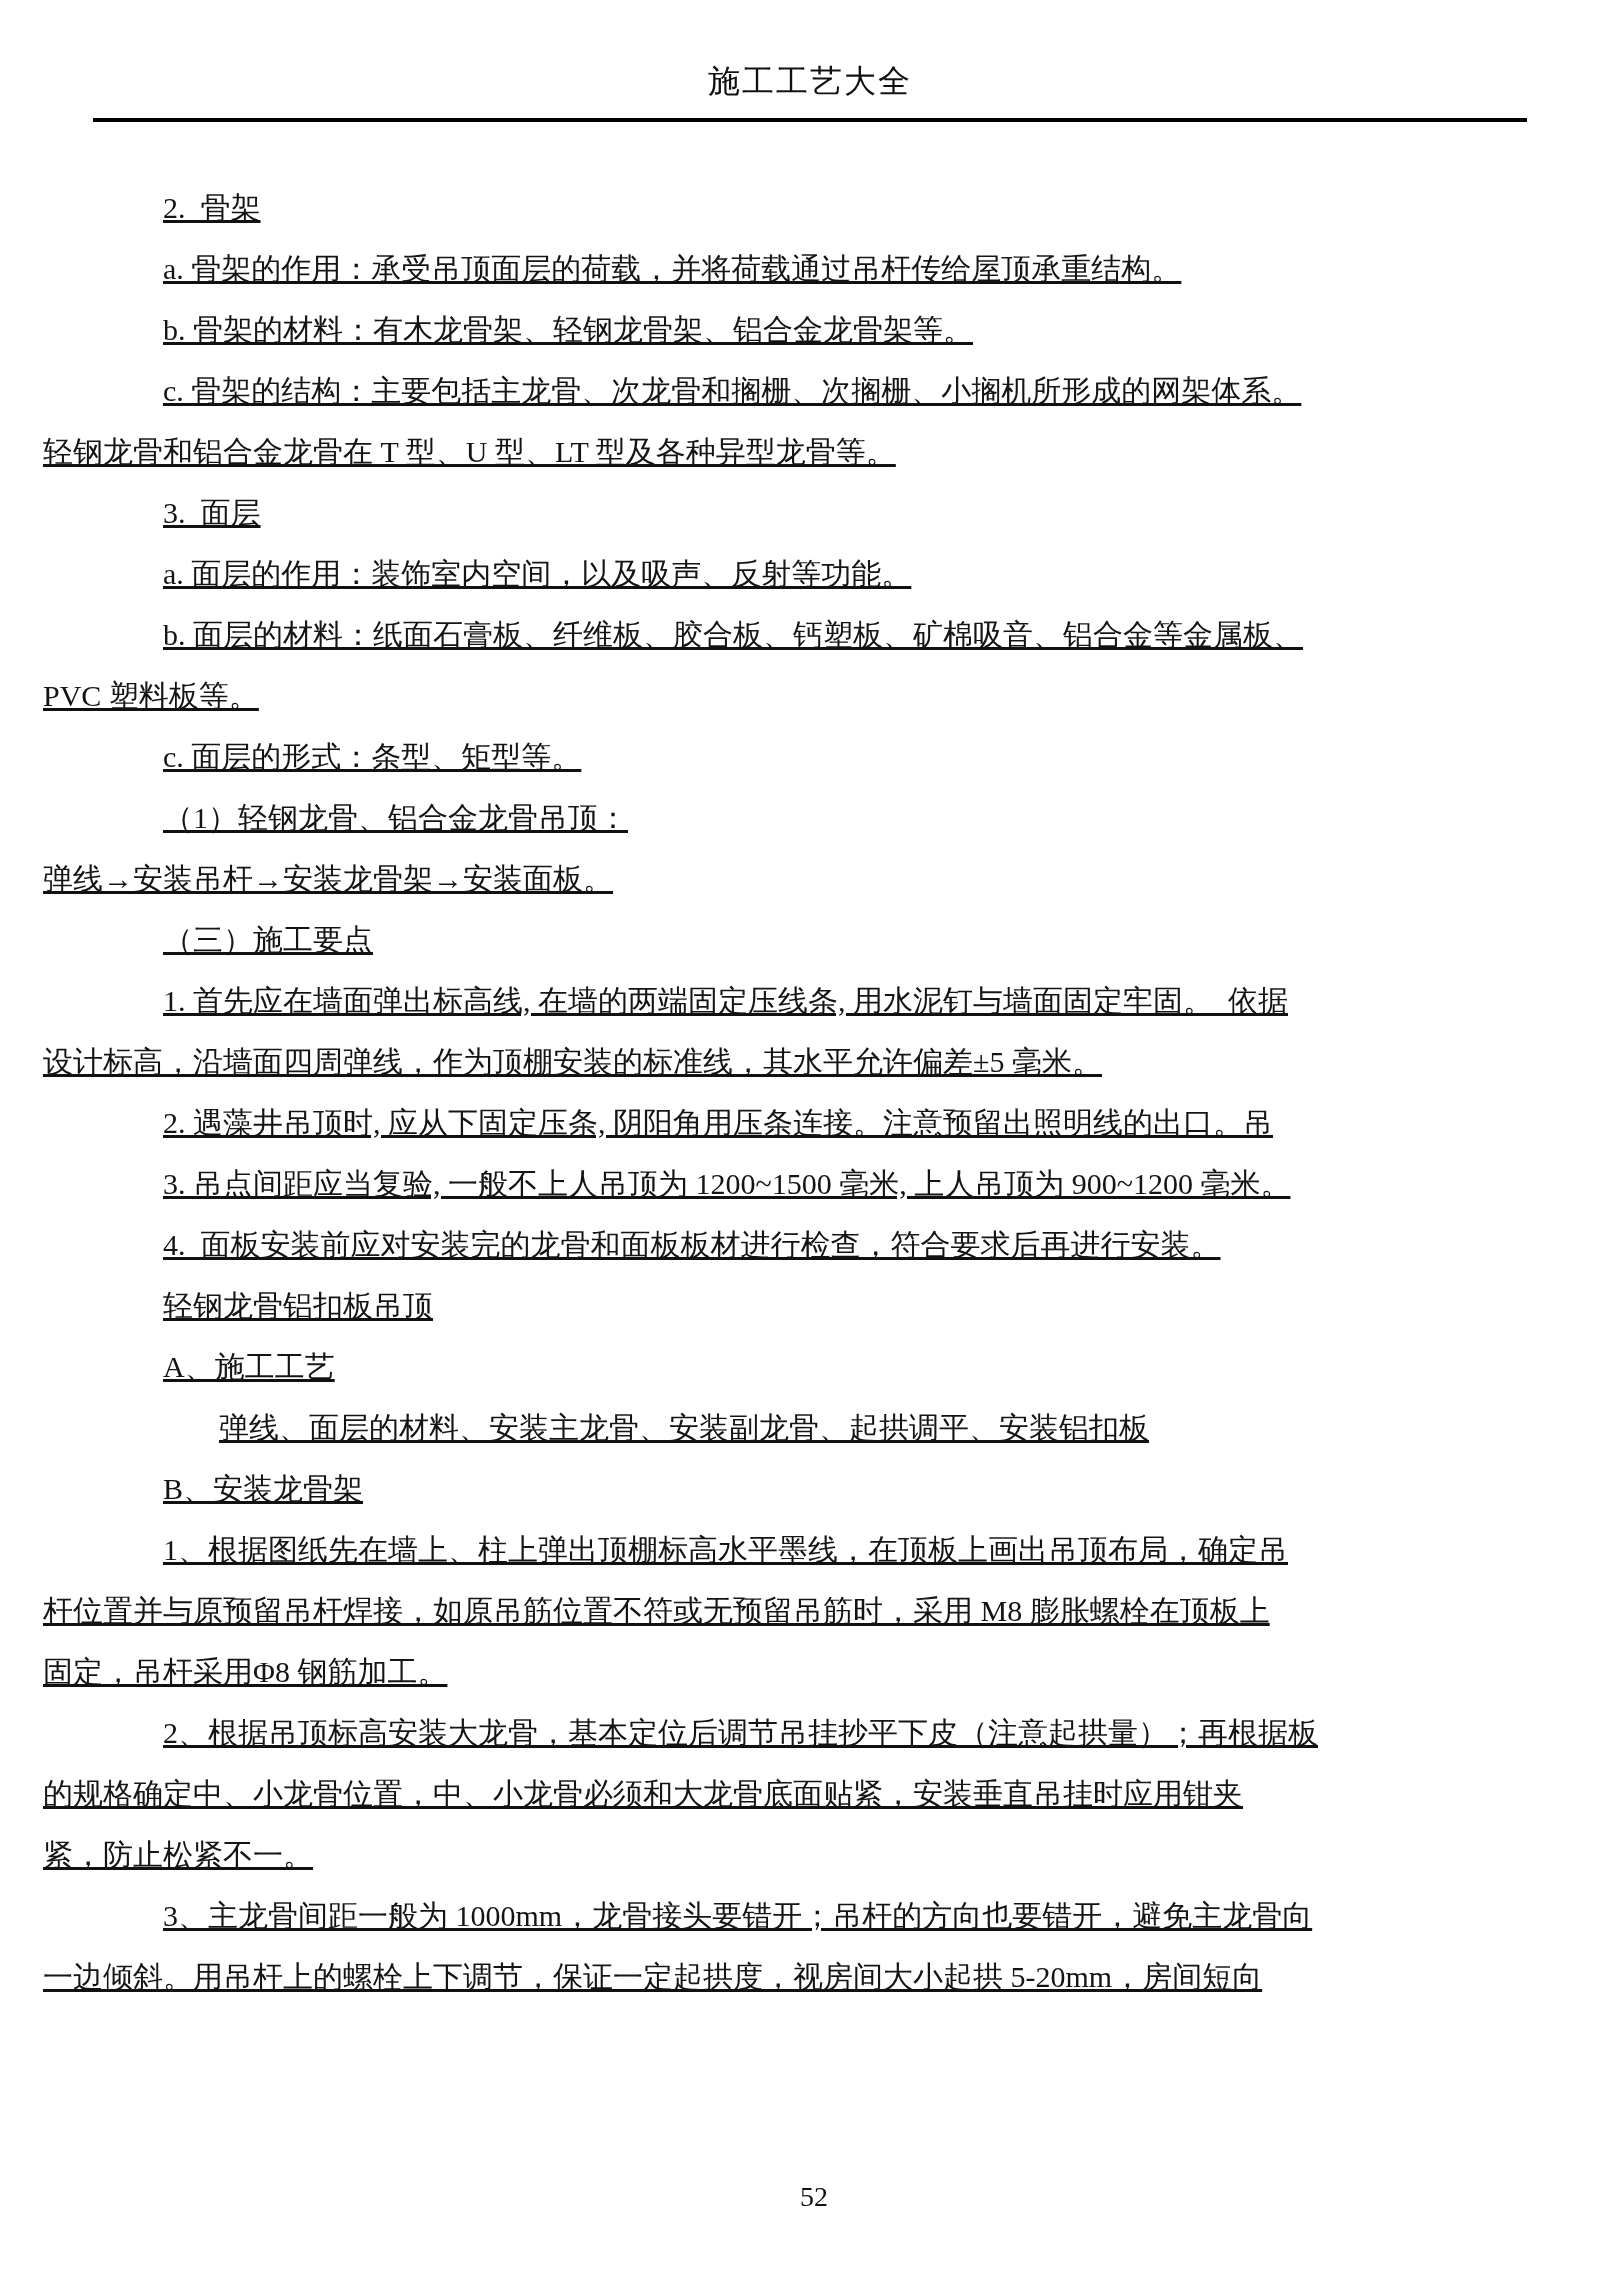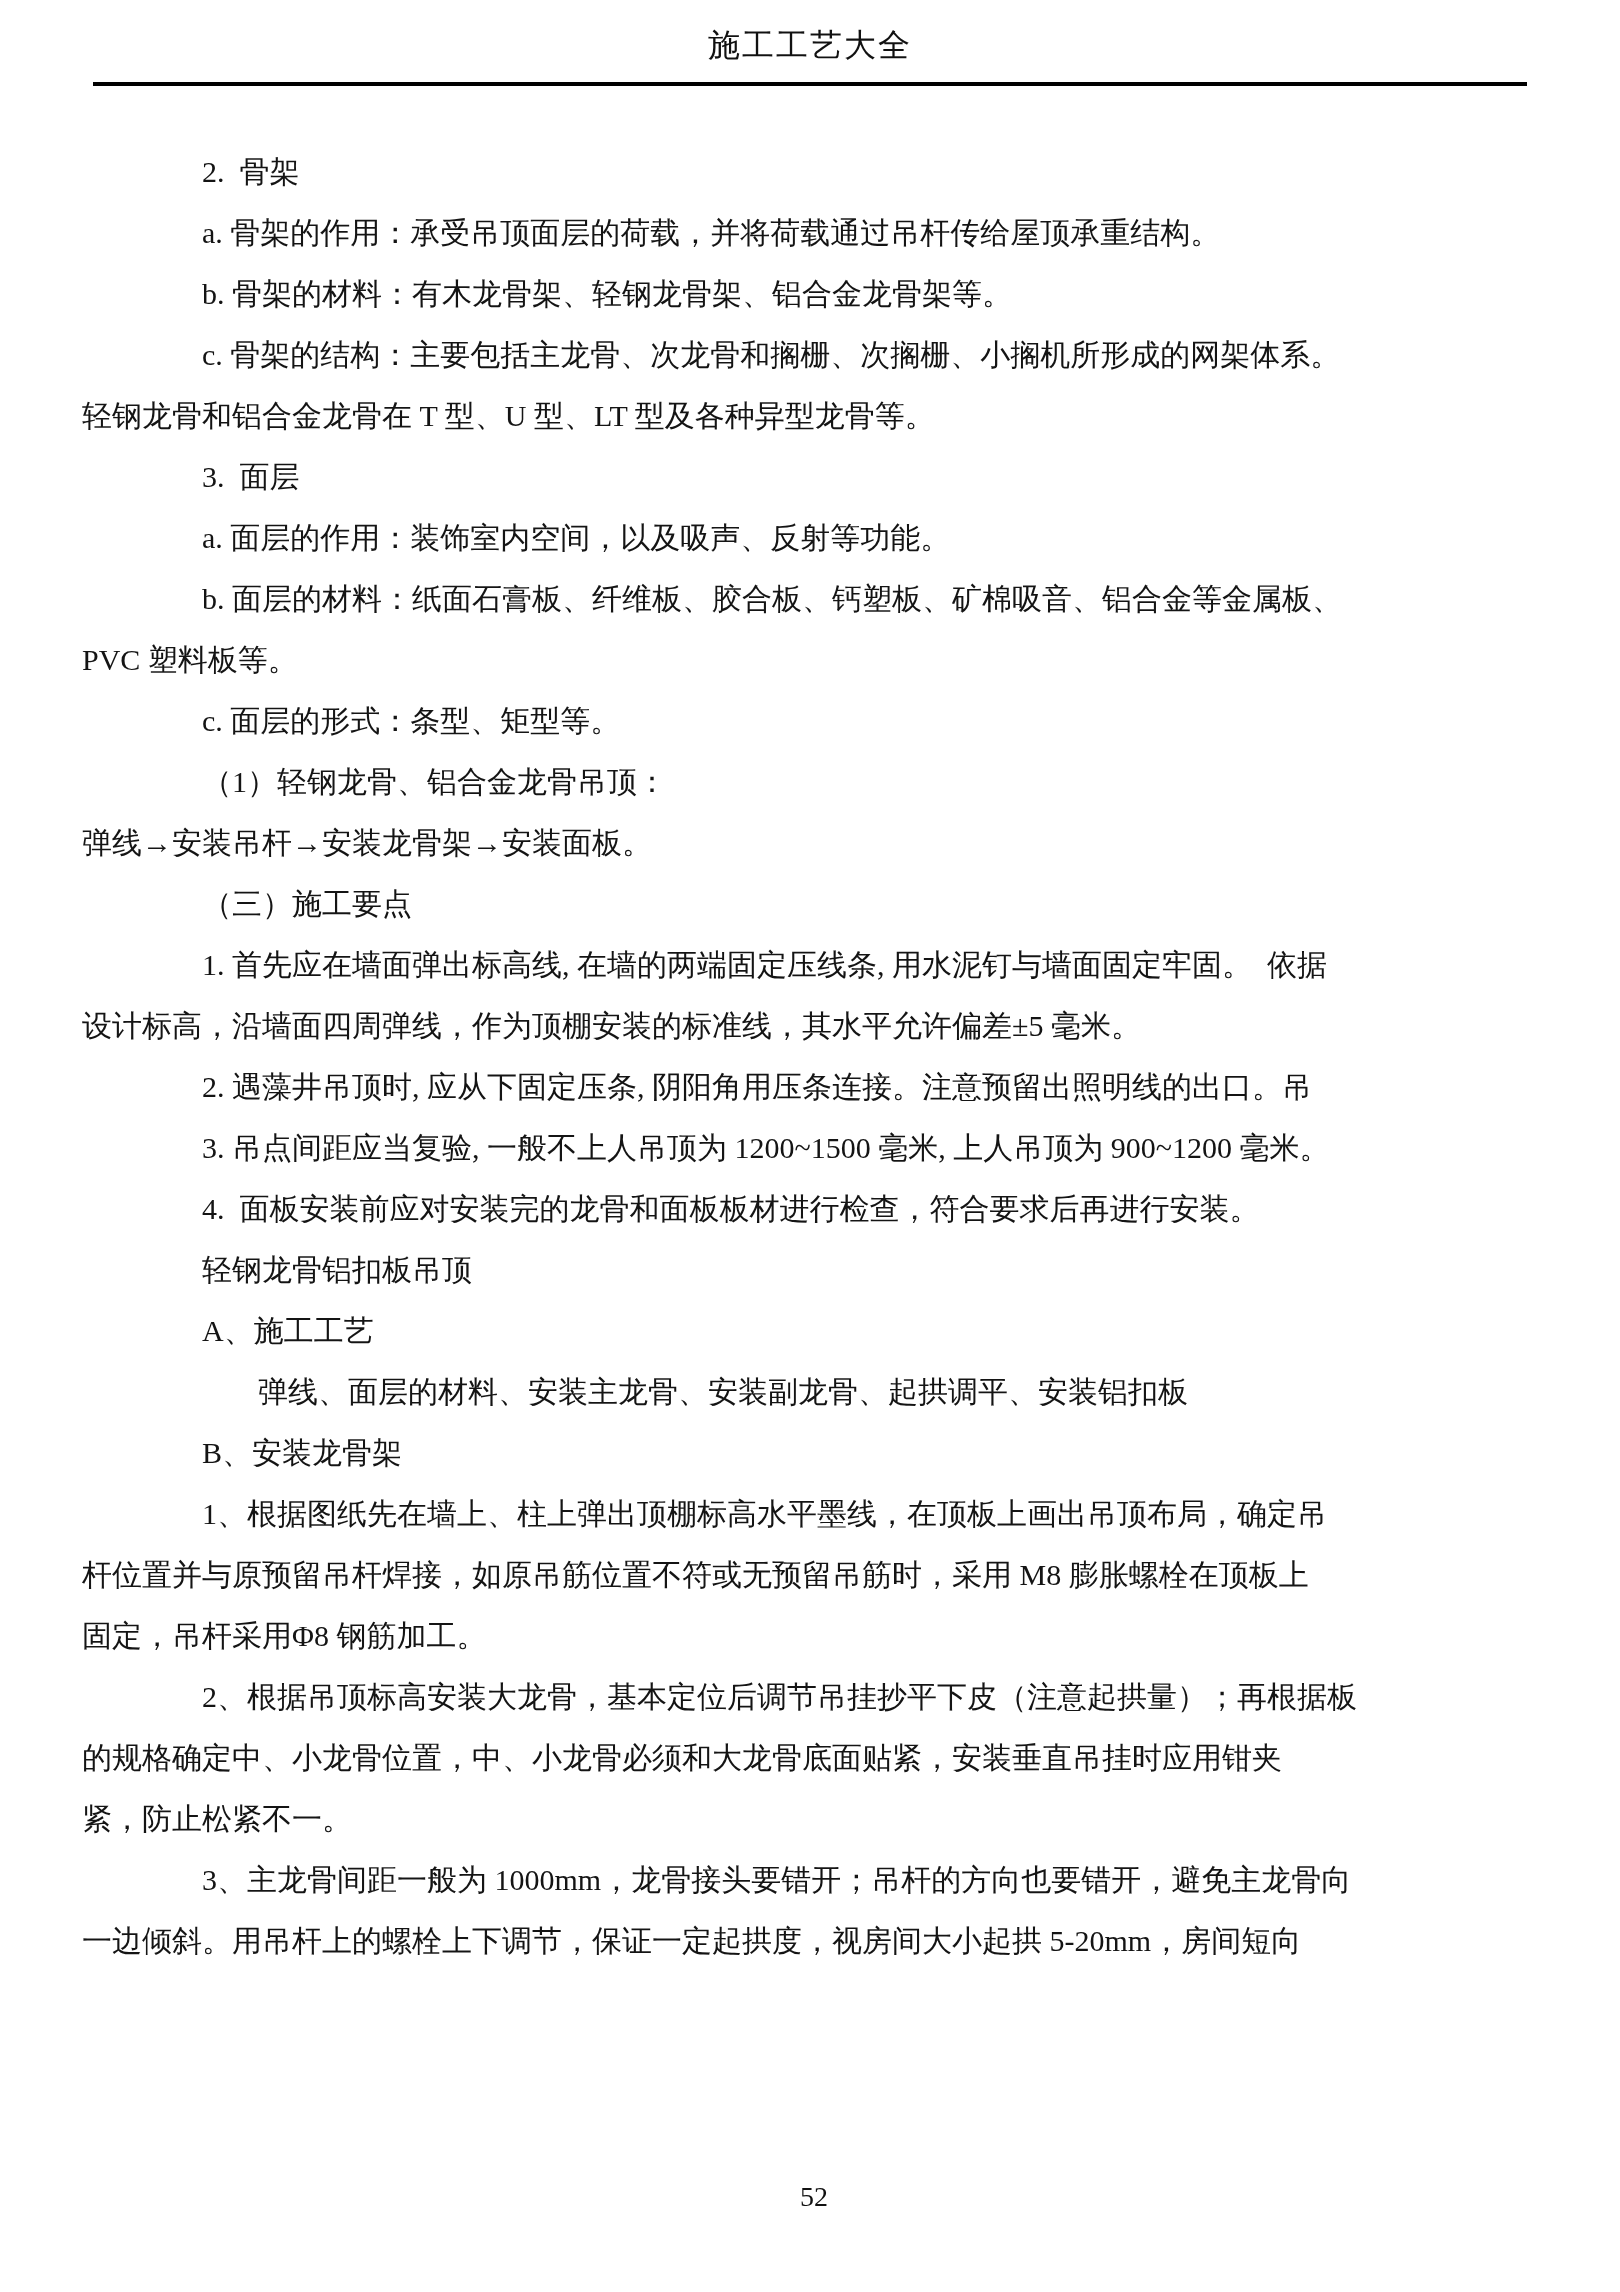--- a/index.html
+++ b/index.html
@@ -11,34 +11,36 @@
     position: relative;
     width: 1620px;
     height: 2293px;
     background: #ffffff;
     color: #111111;
     font-family: "Liberation Serif", "DejaVu Serif", serif;
     overflow: hidden;
   }
   .doc-header {
     padding-top: 24px;
+    margin-top: 36px;
   }
   .header-title {
     text-align: center;
     font-size: 32px;
     letter-spacing: 2px;
     color: #111111;
   }
   .header-rule {
     margin: 13.7px 93px 0 93px;
     height: 3.9px;
     background: #000000;
   }
   .doc-body {
-    margin: 55px 98px 0 82px;
+    margin: 55px 98px 0 43px;
+    text-decoration: underline;
   }
   .line {
     font-size: 30px;
     line-height: 61px;
     white-space: pre-wrap;
     color: #141414;
   }
   .indent-0 { padding-left: 0; }
   .indent-1 { padding-left: 120px; }
   .indent-2 { padding-left: 176px; }

